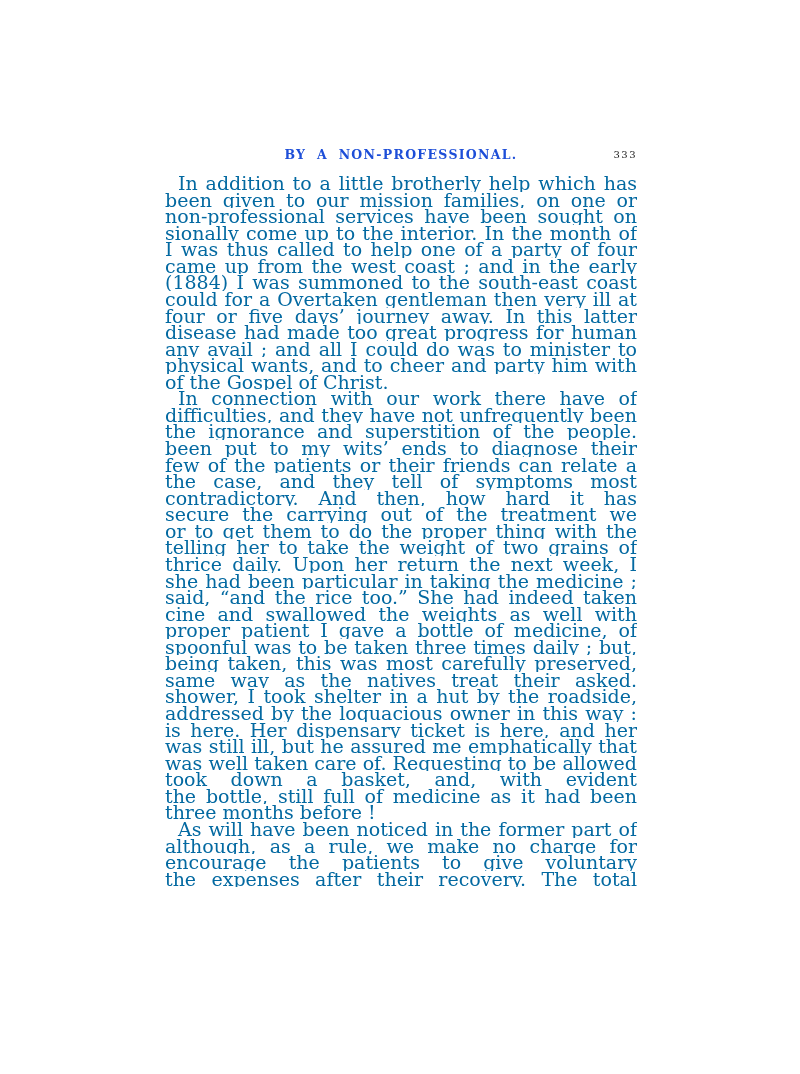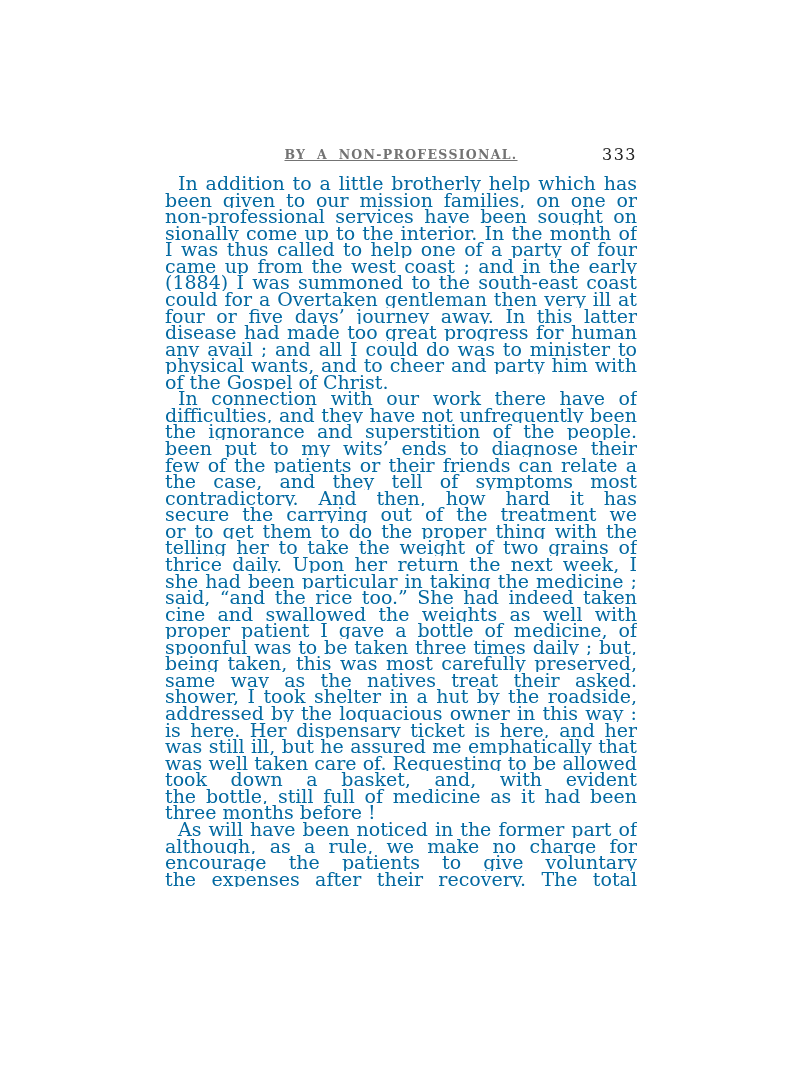--- a/index.html
+++ b/index.html
@@ -27,28 +27,27 @@
     height: 17px;
     line-height: 17px;
   }
   .running-header .title {
     display: block;
     text-align: center;
     font-weight: 700;
     font-size: 12.5px;
     letter-spacing: 1.3px;
     word-spacing: 5px;
-    color: #737373;
-    text-decoration: underline;
+    color: #1d4ed8;
   }
   .running-header .pagenum {
     position: absolute;
     right: 0;
     top: 0;
-    font-size: 16px;
+    font-size: 10px;
     letter-spacing: 1.5px;
     color: #212121;
   }
   .body-text {
     margin-top: 12px;
   }
   .line {
     font-size: 19px;
     line-height: 16.57px;
     height: 16.57px;

